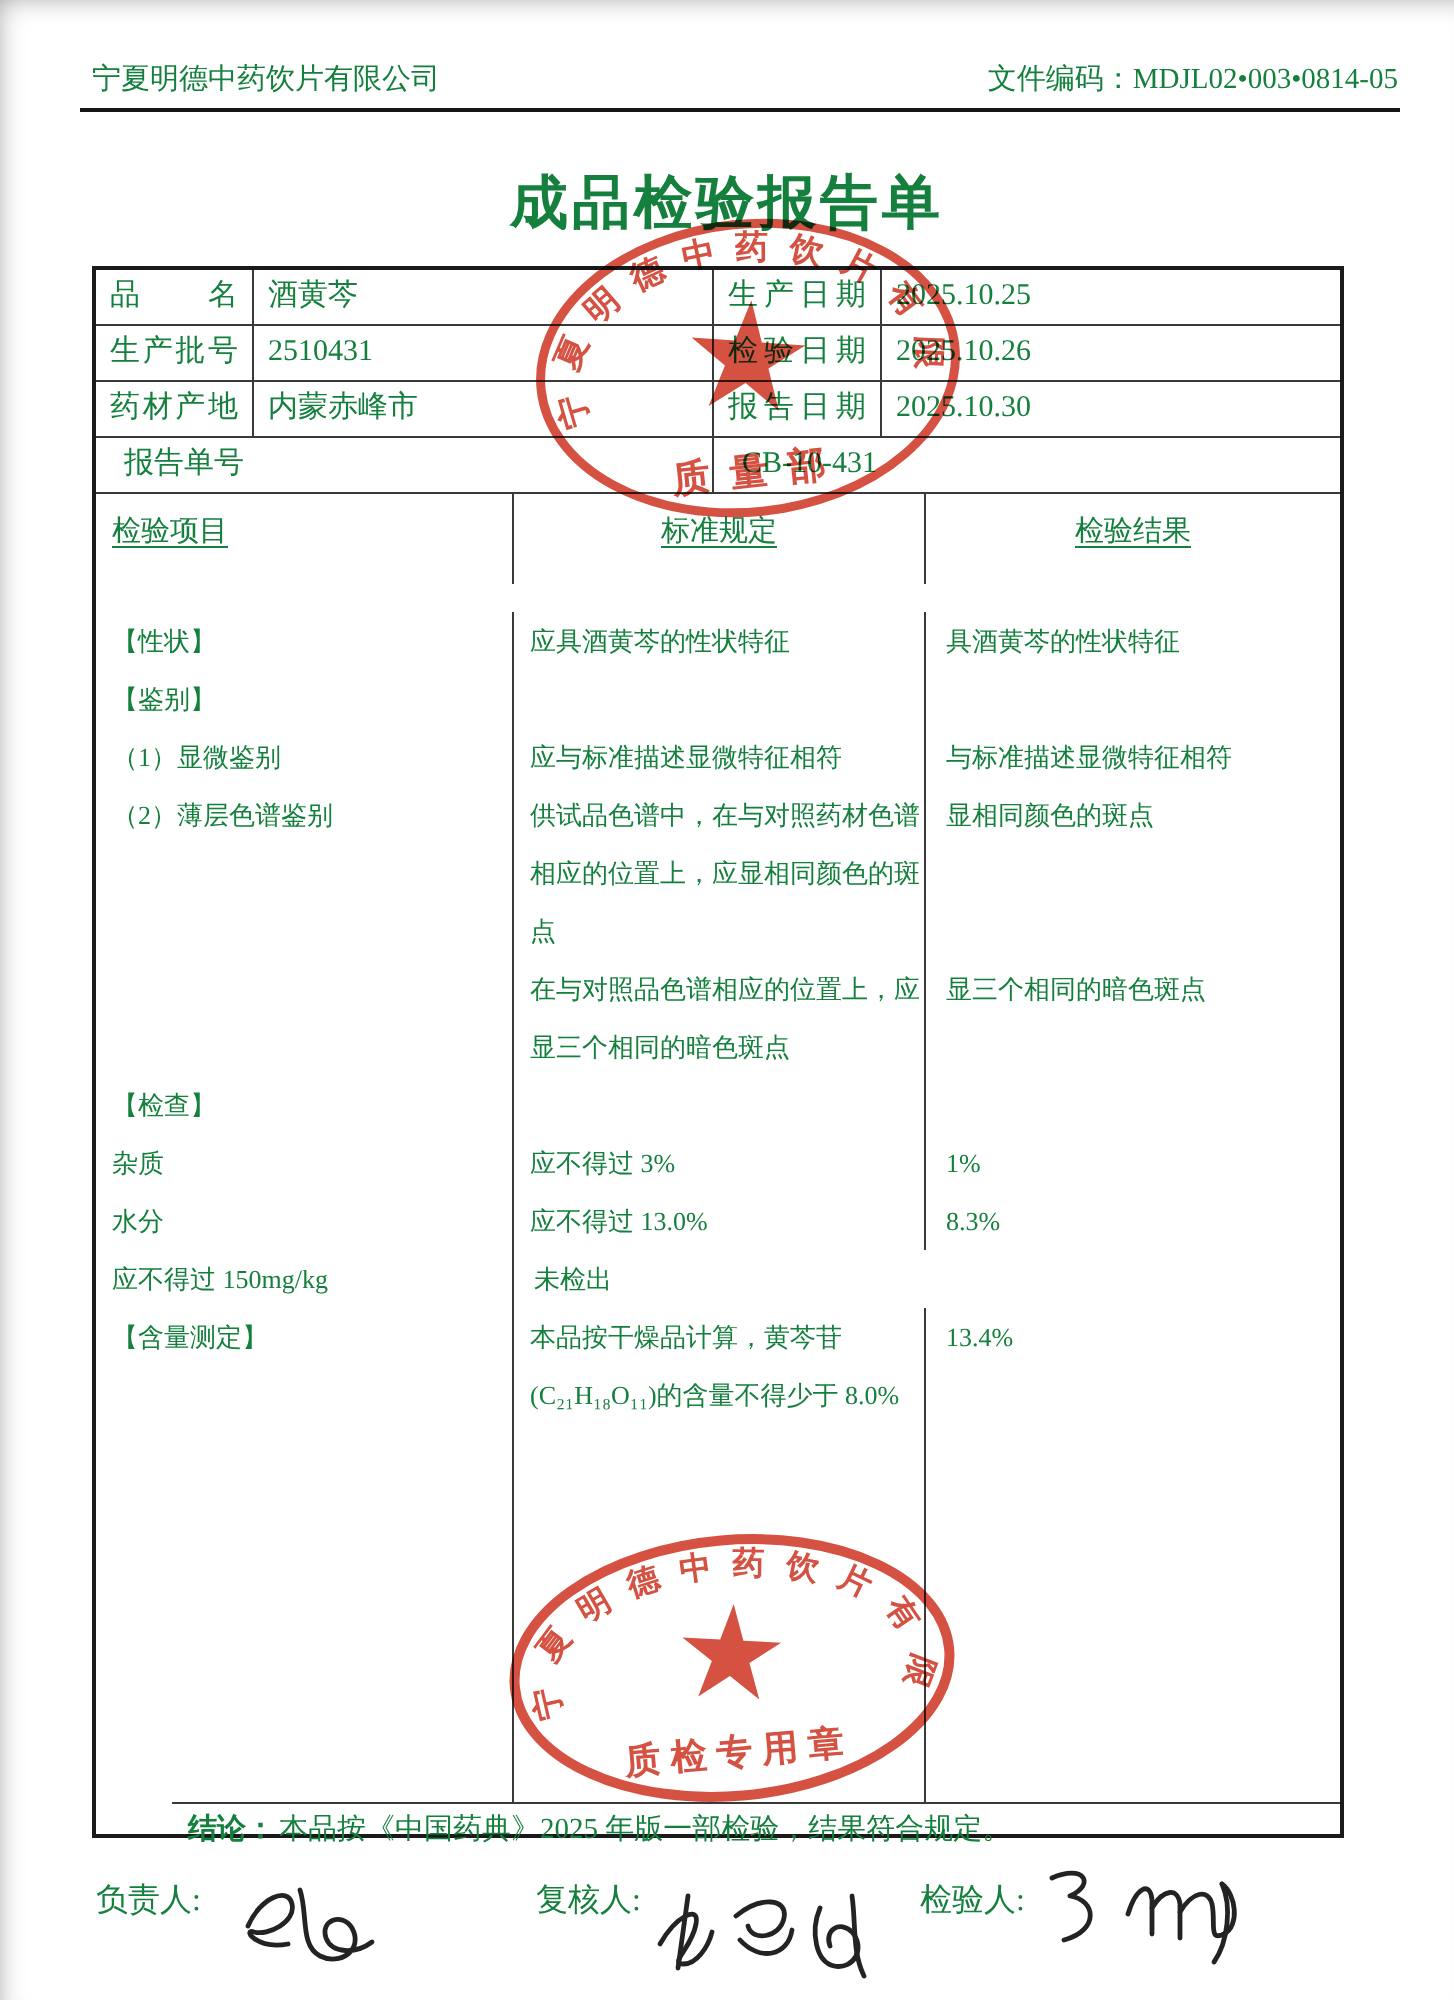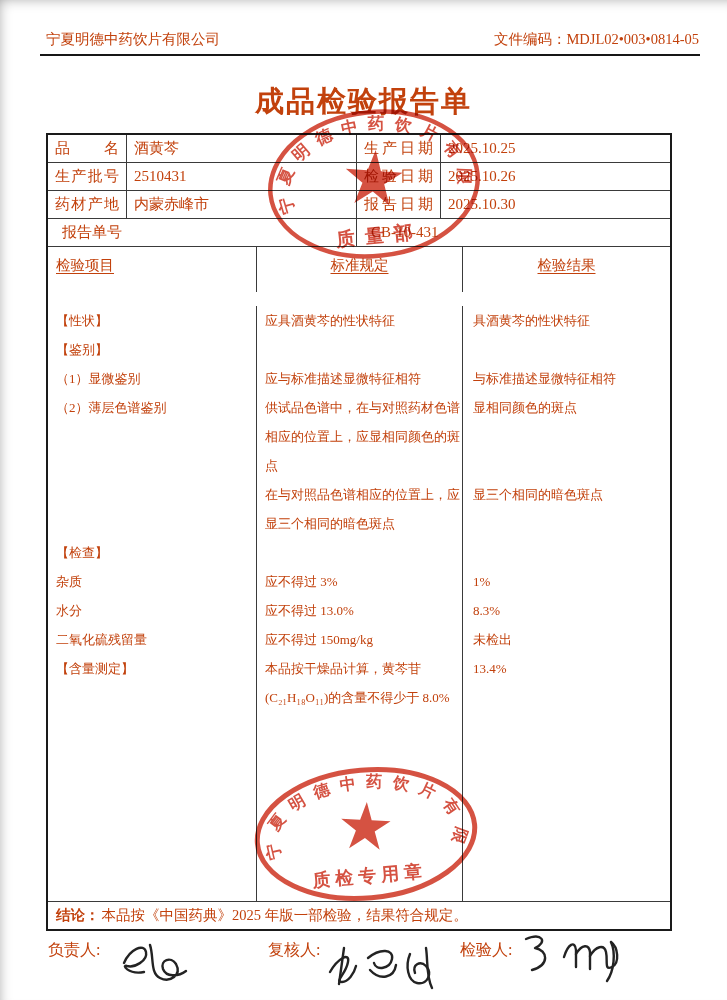--- a/index.html
+++ b/index.html
@@ -1,19 +1,19 @@
 <!DOCTYPE html>
 <html><head>
 <meta charset="utf-8">
 <style>
   * { margin:0; padding:0; box-sizing:border-box; }
   html,body { background:#e9e9e9; }
   .page {
     position:relative; width:727px; height:1000px; background:#ffffff;
-    font-family:"Liberation Serif", serif; color:#c2410c; overflow:hidden;
+    font-family:"Liberation Serif", serif; color:#15803d; overflow:hidden;
     box-shadow:inset 6px 6px 14px -8px #9a9a9a;
   }
   
   .hdr { position:absolute; top:30px; left:46px; right:28px;
          display:flex; justify-content:space-between; font-size:14.5px; }
   .hdr-rule { position:absolute; top:54px; left:40px; right:27px;
               border-top:2.5px solid #161616; }
   .title { position:absolute; top:82px; left:0; width:100%; text-align:center;
            font-size:29px; font-weight:bold; letter-spacing:2px; }
   
@@ -39,22 +39,22 @@
   .chead .h2, .chead .h3 { text-align:center; }
   .bodywrap { display:flex; flex-direction:column; height:609px; padding-top:14px; }
   .brow > div { height:29px; line-height:29px; font-size:13px;
                 border-right:1px solid #3a3a3a; overflow:hidden; white-space:nowrap; }
   .brow > div:last-child { border-right:none; }
   .brow .c1 { padding-left:8px; }
   .brow .c2 { padding-left:8px; }
   .brow .c3 { padding-left:10px; }
   .brow.filler { flex:1; }
   .brow.filler > div { height:auto; }
-  .concl { display:flex; border-top:1px solid #3a3a3a; height:28px;
-           line-height:27px; font-size:14.5px; padding-left:8px; white-space:nowrap; }
+  .concl { display:flex; border-top:1px solid #3a3a3a; height:16px;
+           line-height:27px; font-size:14.5px; padding-left:8px; white-space:nowrap;margin-left:38px; }
   .concl b { font-weight:bold; margin-right:2px; }
   
   .sig-label { position:absolute; font-size:16px; }
   .sig-svg { position:absolute; }
   .sig-svg path { stroke:#232323; stroke-width:2.4; fill:none;
                   stroke-linecap:round; stroke-linejoin:round; }
   
   .stamp { position:absolute; mix-blend-mode:multiply; opacity:0.88; }
   .stamp text { font-family:"Liberation Serif", serif; font-weight:bold; }
 </style>
@@ -150,21 +150,20 @@
         <div class="c1">杂质</div>
         <div class="c2">应不得过 3%</div>
         <div class="c3">1%</div>
       </div>
       <div class="brow">
         <div class="c1">水分</div>
         <div class="c2">应不得过 13.0%</div>
         <div class="c3">8.3%</div>
       </div>
       <div class="brow">
-        <div class="c1">二氧化硫残留量</div>
         <div class="c2">应不得过 150mg/kg</div>
         <div class="c3">未检出</div>
       </div>
       <div class="brow">
         <div class="c1">【含量测定】</div>
         <div class="c2">本品按干燥品计算，黄芩苷</div>
         <div class="c3">13.4%</div>
       </div>
       <div class="brow">
         <div class="c1"></div>

